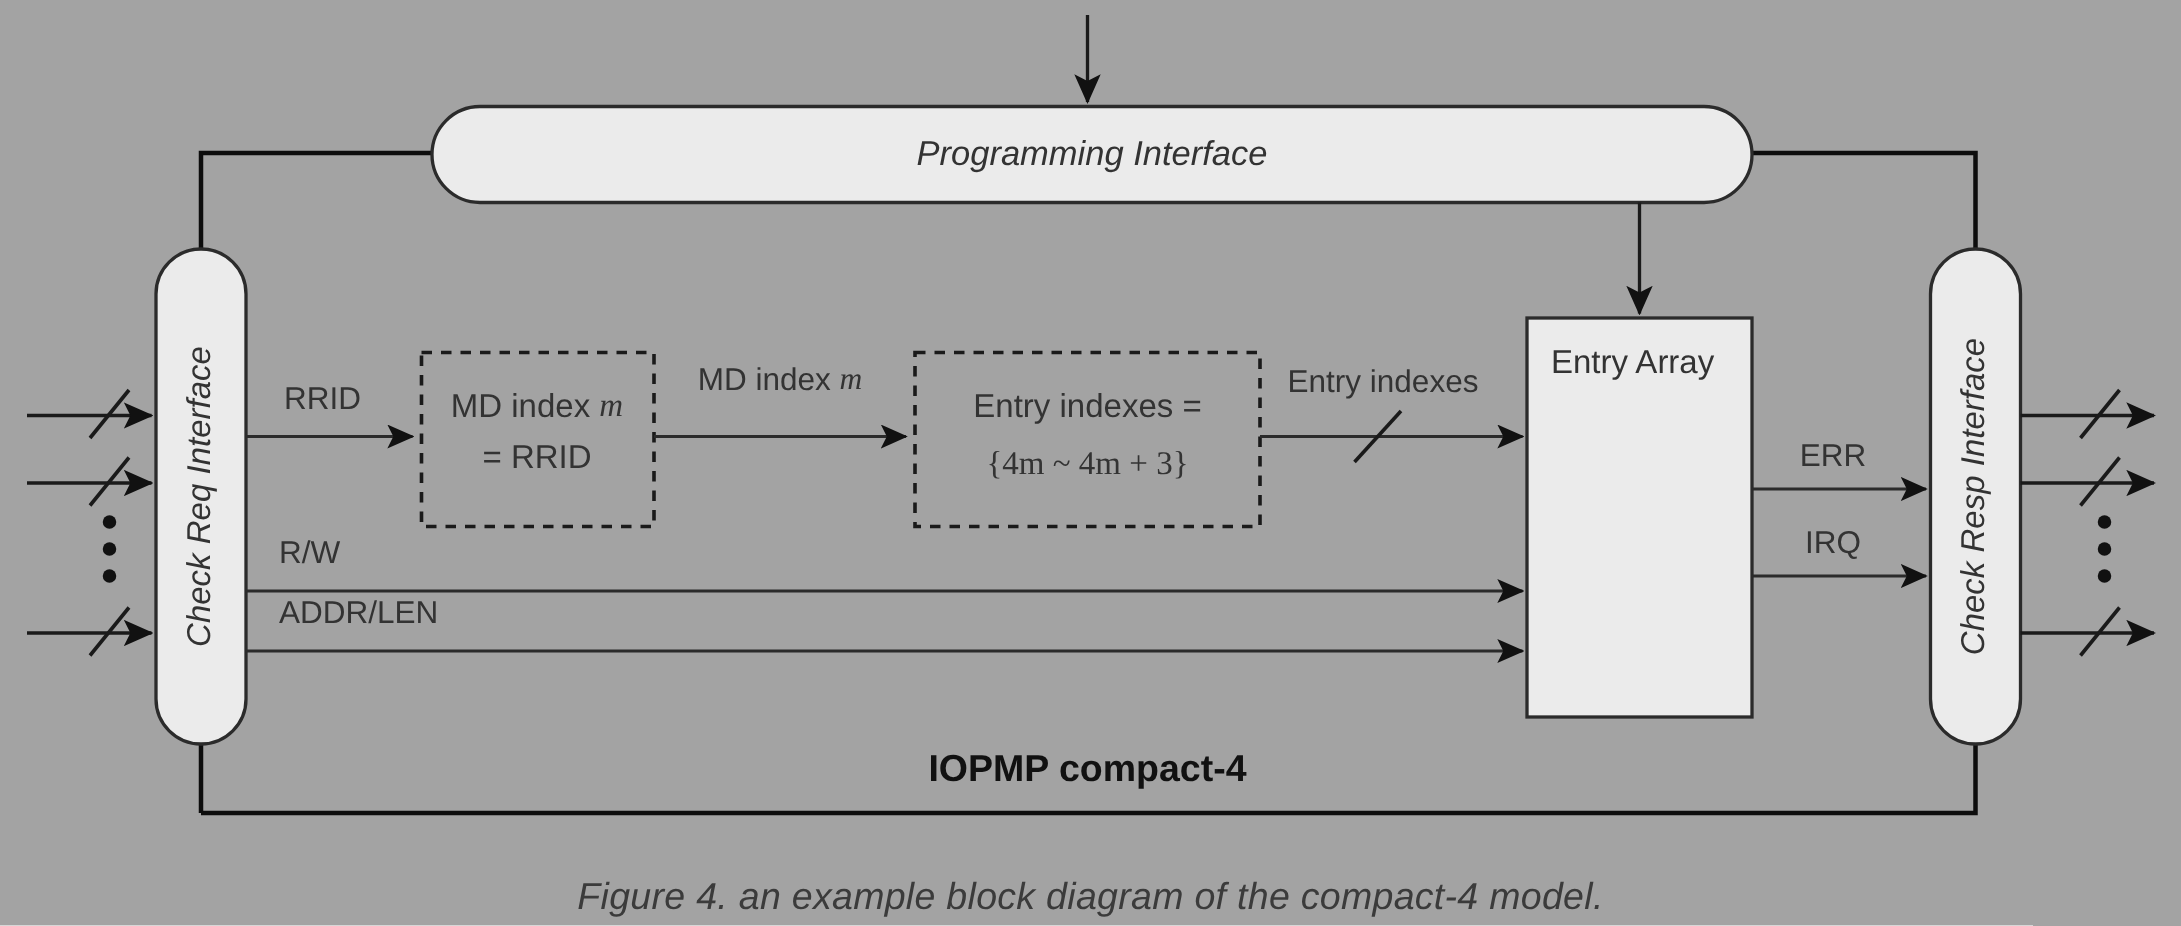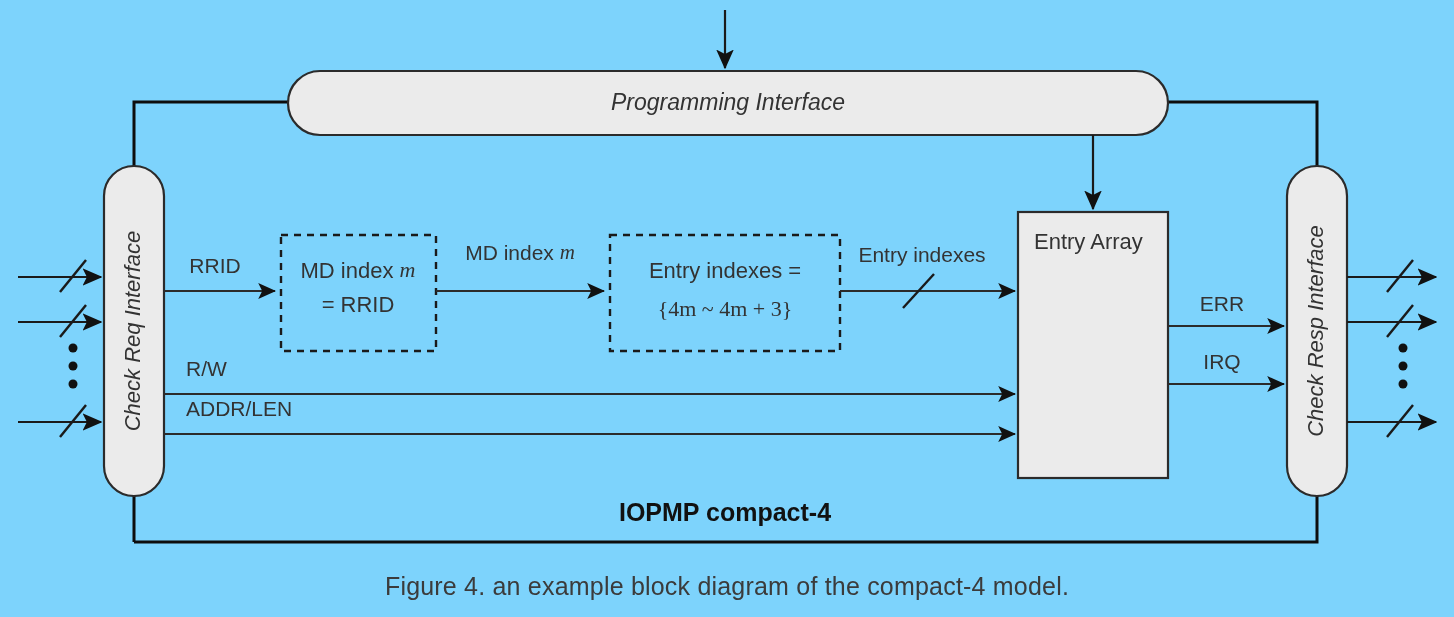--- a/index.html
+++ b/index.html
@@ -7,21 +7,21 @@
     padding: 0;
     background: #ffffff;
   }
   body {
     font-family: "Liberation Sans", sans-serif;
   }
   #page {
     position: relative;
     width: 1454px;
     height: 617px;
-    background: #7dd3fc;
+    background: #a3a3a3;
     overflow: hidden;
   }
   #diagram-svg {
     position: absolute;
     left: 0;
     top: 0;
     width: 1454px;
     height: 617px;
   }
   .blk-fill { fill: #ebebeb; stroke: #2b2b2b; stroke-width: 2.2; }
@@ -86,24 +86,25 @@
     font-family: "Liberation Sans", sans-serif;
     font-size: 25px;
     font-weight: bold;
     fill: #111111;
     text-anchor: middle;
     dominant-baseline: middle;
   }
   #caption {
     position: absolute;
     left: 0;
-    top: 572px;
+    top: 584px;
     width: 1454px;
     text-align: center;
     font-family: "Liberation Sans", sans-serif;
+    font-style: italic;
     font-size: 25px;
     color: #3b3b3b;
     letter-spacing: 0.2px;
   }
 </style>
 </head>
 <body>
 
 <div id="page">
 

